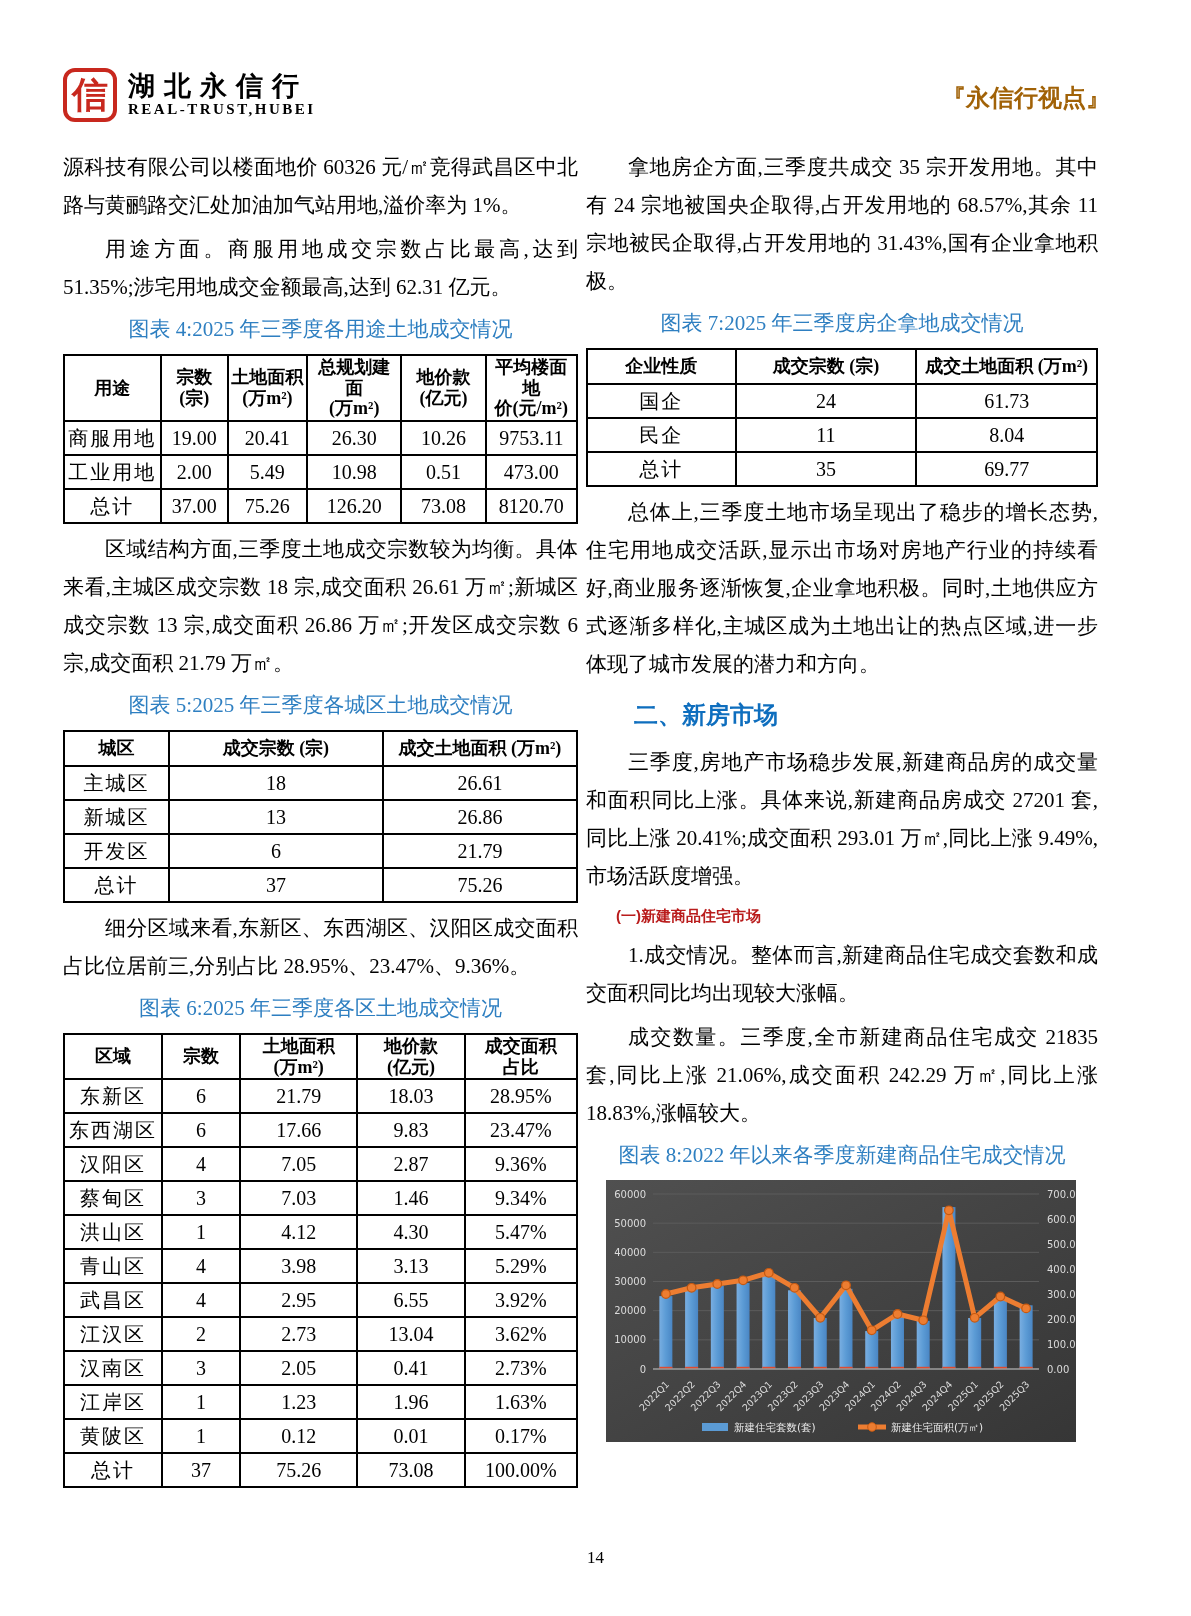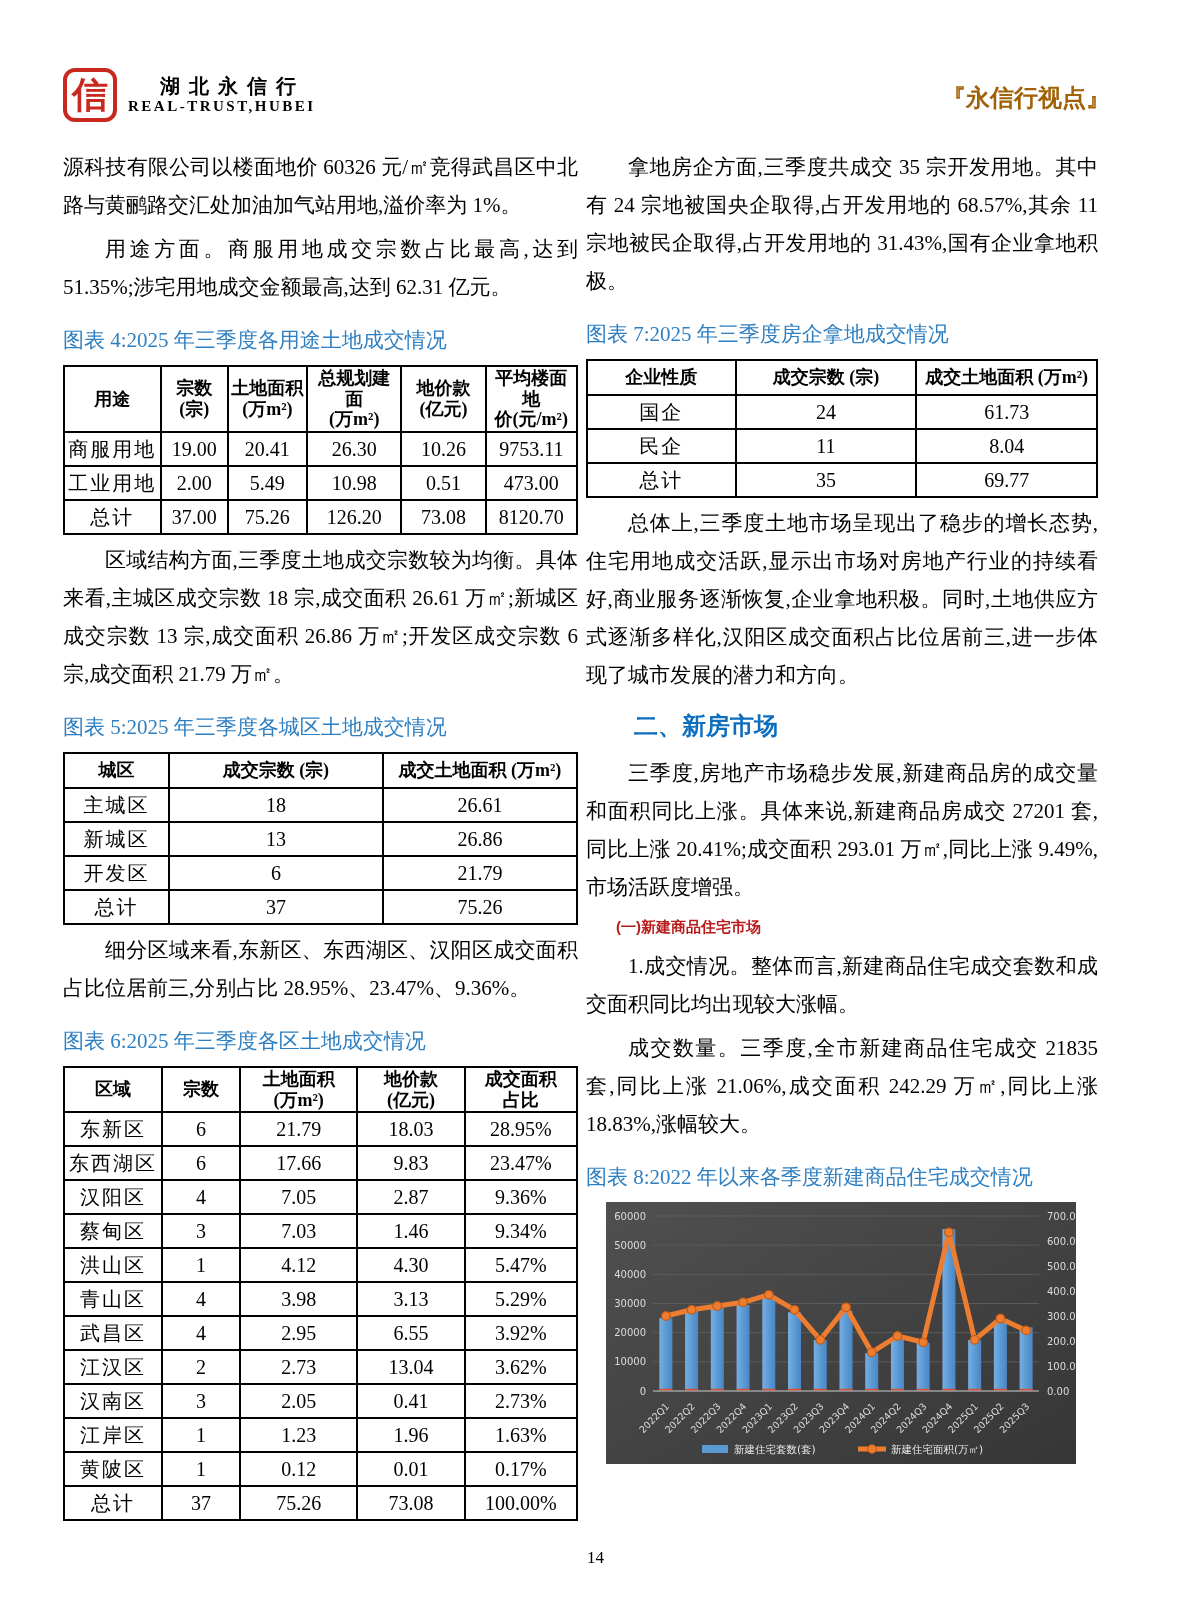--- a/index.html
+++ b/index.html
@@ -10,31 +10,31 @@
   }
   
   .hdr{display:flex;justify-content:space-between;align-items:flex-start;height:70px;}
   .logo{display:flex;align-items:center;gap:11px;}
   .seal{
     width:54px;height:54px;border:4px solid #c8281e;border-radius:12px;background:#fff;
     color:#c8281e;display:flex;align-items:center;justify-content:center;
     font-size:36px;font-weight:bold;box-sizing:border-box;
   }
   .logo-cn{font-family:"Liberation Sans","DejaVu Sans",sans-serif;font-weight:bold;
-    font-size:20px;letter-spacing:9px;line-height:1.05;white-space:nowrap;margin-left:32px;}
+    font-size:27px;letter-spacing:9px;line-height:1.05;white-space:nowrap;}
   .logo-en{font-weight:bold;font-size:15px;letter-spacing:2.5px;line-height:1.2;}
   .masthead{font-family:"Liberation Sans","DejaVu Sans",sans-serif;font-weight:bold;
     font-size:24px;margin-top:14px;color:#a16207;}
   
   .cols{display:flex;gap:8px;margin-top:4px;}
   .col-l{width:515px;}
   .col-r{width:512px;}
   p.body{font-size:21px;line-height:38px;text-align:justify;margin:6px 0;text-indent:2em;}
   p.noindent{text-indent:0;}
-  .caption{color:#2e7fc1;font-size:21px;text-align:left;margin:20px 0 11px;}
+  .caption{color:#2e7fc1;font-size:21px;text-align:center;margin:9px 0 11px;}
   .h-section{color:#0e6ebe;font-family:"Liberation Sans","DejaVu Sans",sans-serif;
     font-weight:bold;font-size:24px;margin:16px 0 12px;text-indent:2em;}
   .h-sub{font-family:"Liberation Sans","DejaVu Sans",sans-serif;font-weight:bold;
     font-size:15px;margin:12px 0 10px;text-indent:2em;color:#b91c1c;}
   
   table.tbl{border-collapse:collapse;width:100%;table-layout:fixed;margin:0 0 4px 0;}
   .tbl th,.tbl td{border:2px solid #000;text-align:center;vertical-align:middle;padding:1px 2px;}
   .tbl th{font-size:18px;font-weight:bold;white-space:pre-line;line-height:1.15;height:40px;}
   .tbl td{font-size:20px;height:30px;line-height:1.1;}
   .tbl td:first-child{letter-spacing:2px;}
@@ -286,21 +286,21 @@
               <td>8.04</td>
             </tr>
             <tr>
               <td>总计</td>
               <td>35</td>
               <td>69.77</td>
             </tr>
           </tbody>
         </table>
 
-      <p class="body">总体上,三季度土地市场呈现出了稳步的增长态势,住宅用地成交活跃,显示出市场对房地产行业的持续看好,商业服务逐渐恢复,企业拿地积极。同时,土地供应方式逐渐多样化,汉阳区成交面积占比位居前三,进一步体现了城市发展的潜力和方向。</p>
+      <p class="body">总体上,三季度土地市场呈现出了稳步的增长态势,住宅用地成交活跃,显示出市场对房地产行业的持续看好,商业服务逐渐恢复,企业拿地积极。同时,土地供应方式逐渐多样化,主城区成为土地出让的热点区域,进一步体现了城市发展的潜力和方向。</p>
 
       <div class="h-section">二、新房市场</div>
 
       <p class="body">三季度,房地产市场稳步发展,新建商品房的成交量和面积同比上涨。具体来说,新建商品房成交 27201 套,同比上涨 20.41%;成交面积 293.01 万㎡,同比上涨 9.49%,市场活跃度增强。</p>
 
       <div class="h-sub">(一)新建商品住宅市场</div>
 
       <p class="body">1.成交情况。整体而言,新建商品住宅成交套数和成交面积同比均出现较大涨幅。</p>
       <p class="body">成交数量。三季度,全市新建商品住宅成交 21835 套,同比上涨 21.06%,成交面积 242.29 万㎡,同比上涨 18.83%,涨幅较大。</p>
 

